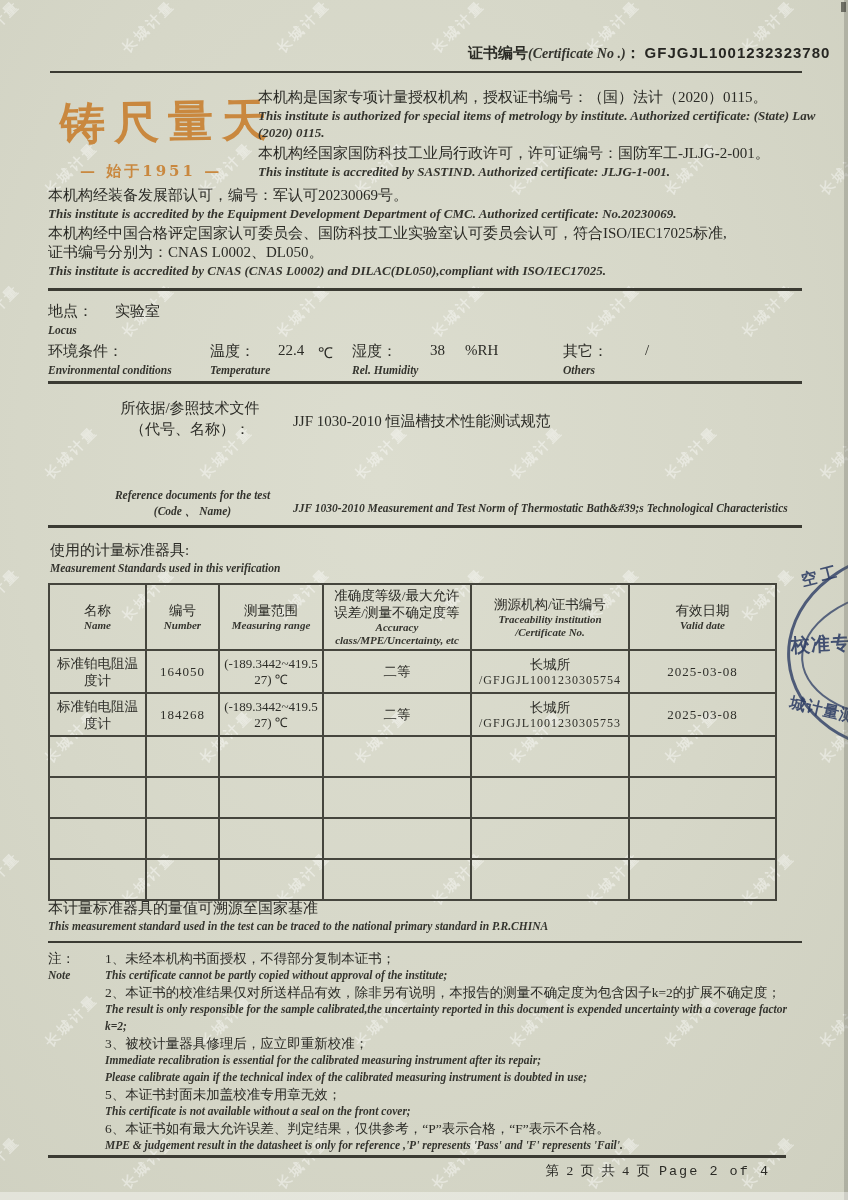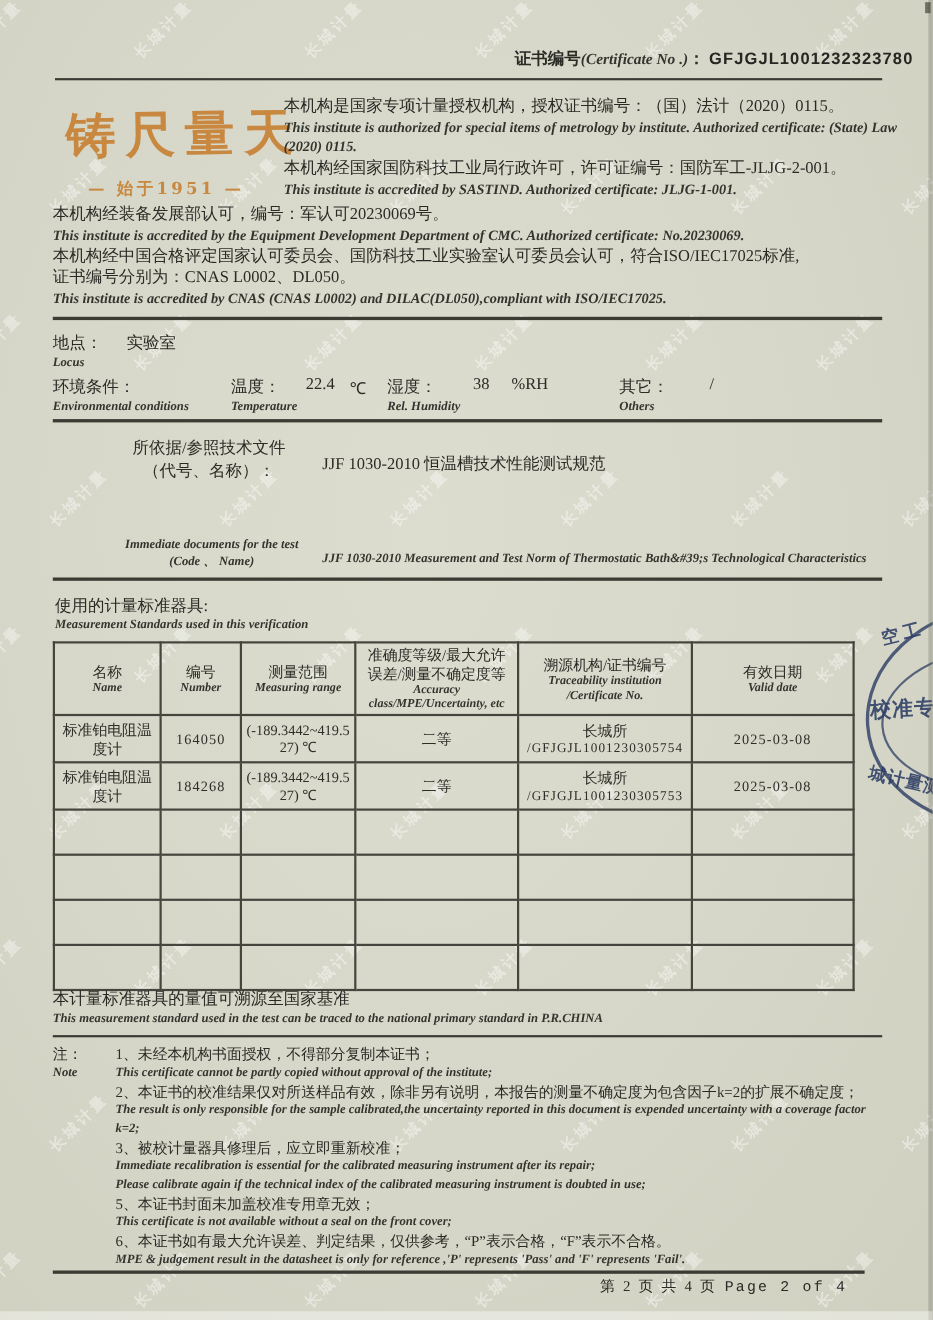--- a/index.html
+++ b/index.html
@@ -166,21 +166,21 @@
     <span class="abs cn" style="left:645px;top:342px;font-size:15px;">/</span>
 
     <div class="rule" style="left:48px;top:381px;width:754px;height:3px;"></div>
 
     <div class="abs cn" style="left:95px;top:398px;width:190px;text-align:center;font-size:15px;line-height:21px;">
       <div>所依据/参照技术文件</div>
       <div>（代号、名称）：</div>
     </div>
     <div class="abs cn" style="left:293px;top:412px;width:520px;font-size:15px;">JJF 1030-2010 恒温槽技术性能测试规范</div>
     <div class="abs en small-en" style="left:90px;top:487px;width:205px;text-align:center;line-height:16px;">
-      <div>Immediate documents for the test</div>
+      <div>Reference documents for the test</div>
       <div>(Code 、 Name)</div>
     </div>
     <div class="abs en small-en" style="left:293px;top:502px;width:520px;">JJF 1030-2010 Measurement and Test Norm of Thermostatic Bath&amp;#39;s Technological Characteristics</div>
 
     <div class="rule" style="left:48px;top:525px;width:754px;height:3px;"></div>
 
     <div class="abs cn" style="left:50px;top:541px;font-size:15px;">使用的计量标准器具:</div>
     <div class="abs en small-en" style="left:50px;top:562px;">Measurement Standards used in this verification</div>
 
     <table class="std abs" style="left:48px;top:583px;">

